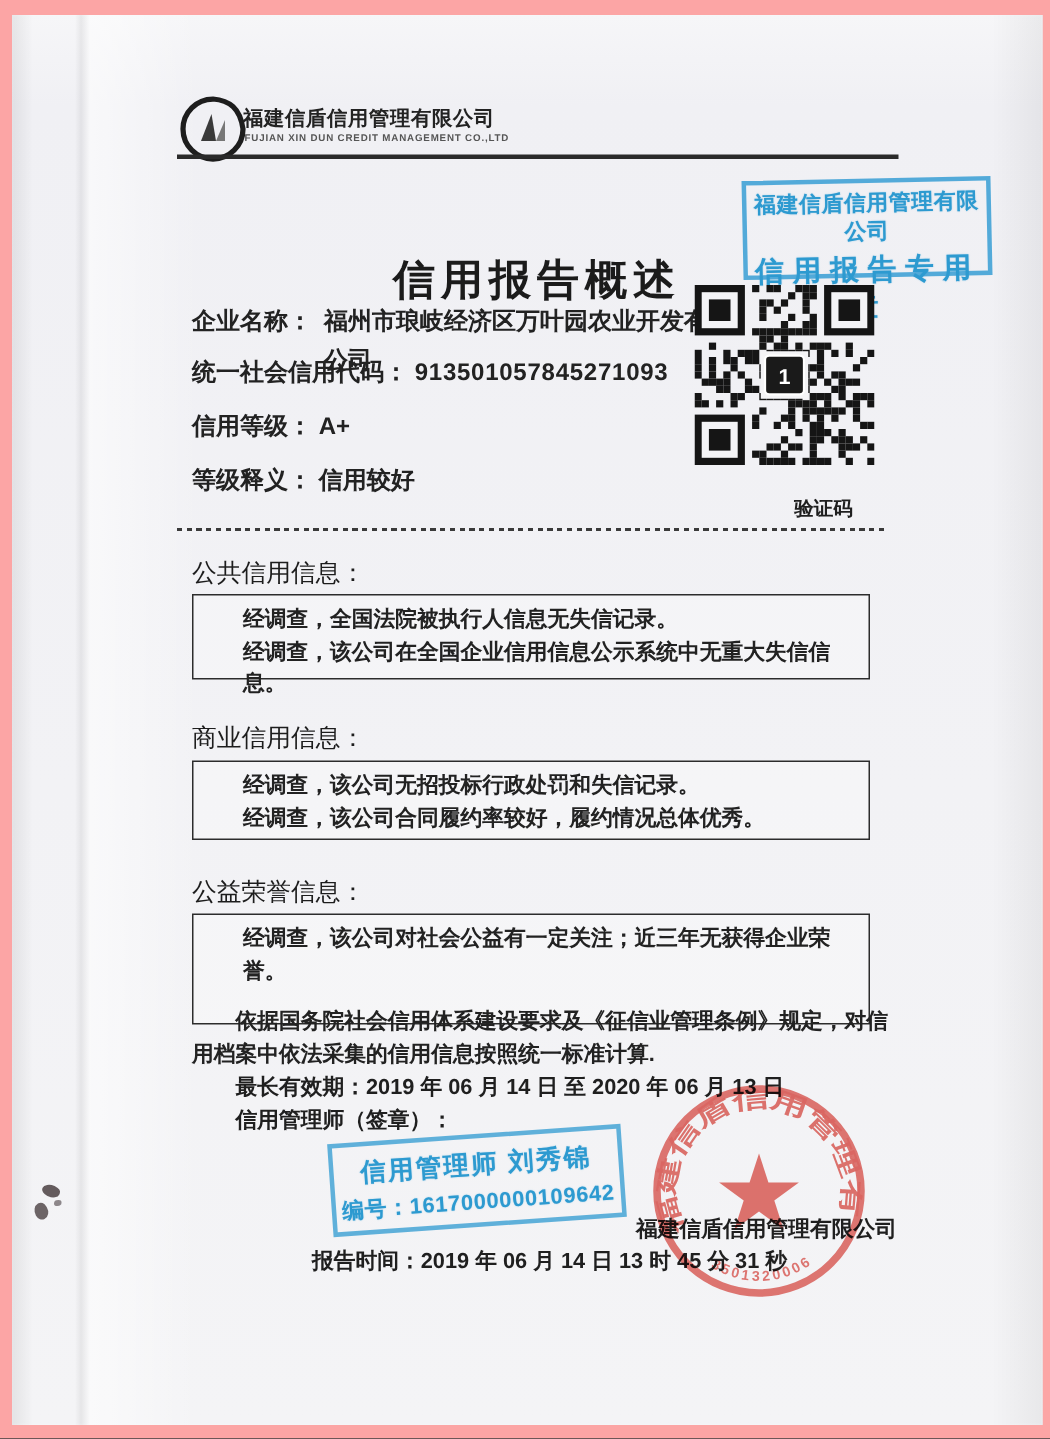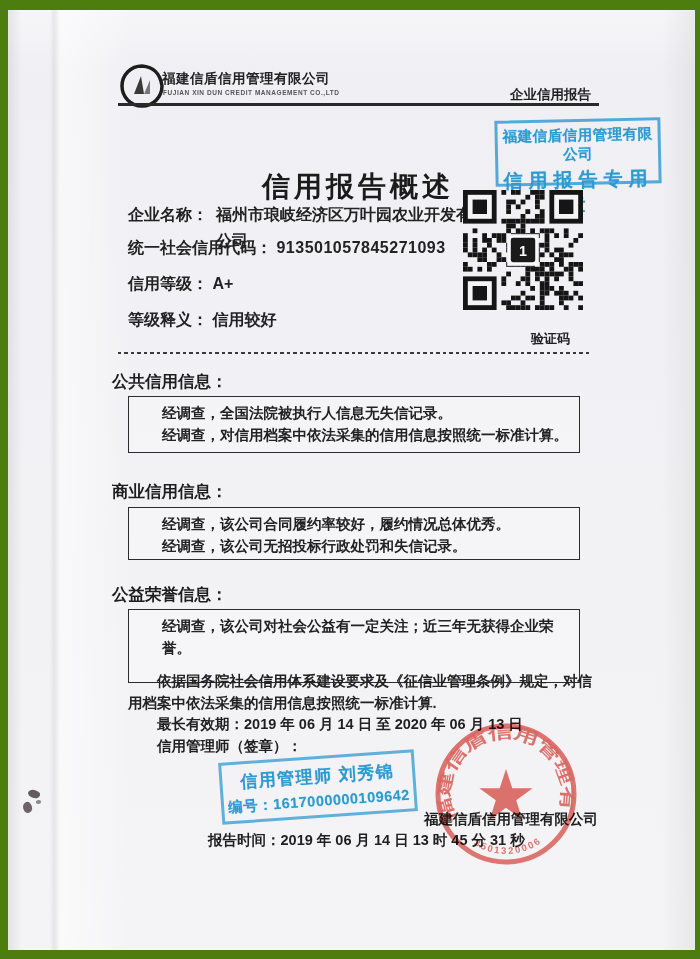--- a/index.html
+++ b/index.html
@@ -1,16 +1,16 @@
 <!DOCTYPE html>
 <html><head>
 <meta charset="utf-8">
 <style>
   html,body{margin:0;padding:0;background:#000;}
-  .scene{position:relative;width:700px;height:959px;background:#4d7c0f;overflow:hidden;
+  .scene{position:relative;width:700px;height:959px;background:#fca5a5;overflow:hidden;
          font-family:"Liberation Sans","DejaVu Sans",sans-serif;color:#1f1f1f;}
   .paper{position:absolute;left:8px;top:10px;right:5px;bottom:9px;
     background:
       linear-gradient(90deg, rgba(0,0,0,.07), rgba(0,0,0,0) 14px),
       linear-gradient(270deg, rgba(0,0,0,.05), rgba(0,0,0,0) 34px),
       linear-gradient(90deg, rgba(0,0,0,0) 42px, rgba(0,0,0,.06) 46px, rgba(255,255,255,.55) 52px, rgba(255,255,255,0) 125px),
       linear-gradient(180deg,#f6f6f8 0,#f0f0f4 60px,#f2f2f5 55%,#f4f4f6 100%);
     background-color:#f2f2f5;
     box-shadow:0 0 0 1px rgba(255,255,255,.12) inset;}
   .abs{position:absolute;}
@@ -32,25 +32,25 @@
   
   .info-row{left:120px;font-size:16px;font-weight:700;color:#222;}
   .row1{top:192px;display:flex;line-height:26px;}
   .row1 .lab{width:88px;flex:none;}
   .row1 .val{width:278px;}
   .row2{top:228px;} .row3{top:264px;} .row4{top:300px;}
   .code-val{letter-spacing:.5px;margin-top:40px;}
   
   .qr-box{left:455px;top:180px;width:120px;height:120px;}
   .qr-box svg{width:100%;height:100%;}
-  .qr-caption{left:442px;top:320px;width:120px;text-align:right;font-size:13px;font-weight:700;}
+  .qr-caption{left:481px;top:320px;width:120px;text-align:center;font-size:13px;font-weight:700;}
   .dashed-rule{left:110px;top:342px;width:472px;height:1.7px;
     background:repeating-linear-gradient(90deg,#3a3a3a 0 3.5px,transparent 3.5px 6.5px);}
   
-  .sec-head{left:104px;font-size:16.5px;font-weight:700;color:#1d1d1d;text-align:right;}
+  .sec-head{left:120px;font-size:16.5px;font-weight:400;color:#1d1d1d;text-align:right;}
   .sh1{top:361px;} .sh2{top:471px;} .sh3{top:574px;}
   .sec-box{left:120px;width:452px;border:1.6px solid #2c2c2c;background:rgba(255,255,255,.25);
     padding:6px 8px 6px 33px;box-sizing:border-box;font-size:14.5px;font-weight:700;line-height:21.5px;color:#222;}
   .sb1{top:386px;height:57px;} .sb2{top:497px;height:53px;} .sb3{top:599px;height:74px;}
   
   .note{left:120px;top:660px;width:466px;font-size:14.5px;font-weight:700;line-height:22px;
         text-indent:2em;color:#222;}
   .validity{left:120px;top:705px;width:470px;font-size:14.5px;font-weight:700;text-indent:2em;}
   .manager-label{left:120px;top:727px;width:470px;font-size:14.5px;font-weight:700;text-indent:2em;}
   
@@ -77,21 +77,20 @@
 <div class="scene">
   <div class="paper">
 
     <svg class="abs logo-mark" viewBox="0 0 44 44">
       <path d="M22 2 A20 20 0 1 0 42 22 C40 8 33 3 22 2 Z" fill="none" stroke="#1d1d1d" stroke-width="3.5"></path>
       <path d="M14 30 L21 12 L24 30 Z" fill="#3a3a3a"></path>
       <path d="M24 30 L30 16 L30 30 Z" fill="#777"></path>
     </svg>
     <div class="abs logo-cn">福建信盾信用管理有限公司</div>
     <div class="abs logo-en">FUJIAN XIN DUN CREDIT MANAGEMENT CO.,LTD</div>
-    <div class="abs doc-type">企业信用报告</div>
     <div class="abs header-rule"></div>
 
     <div class="abs page-title">信用报告概述</div>
 
     <div class="abs report-stamp">
       <div class="l1">福建信盾信用管理有限公司</div>
       <div class="l2">信用报告专用章</div>
     </div>
 
     <div class="abs info-row row1">
@@ -327,27 +326,27 @@
           <rect x="49" y="49" width="27" height="27" rx="3" fill="#1a1a1a" stroke="#fff" stroke-width="1.5"></rect>
           <text x="62.5" y="69" text-anchor="middle" font-size="15" font-weight="bold" fill="#fff">1</text>
         </svg>
     </div>
     <div class="abs qr-caption">验证码</div>
     <div class="abs dashed-rule"></div>
 
     <div class="abs sec-head sh1">公共信用信息：</div>
     <div class="abs sec-box sb1">
       <div>经调查，全国法院被执行人信息无失信记录。</div>
-      <div>经调查，对信用档案中依法采集的信用信息按照统一标准计算。</div>
+      <div>经调查，该公司在全国企业信用信息公示系统中无重大失信信息。</div>
     </div>
 
     <div class="abs sec-head sh2">商业信用信息：</div>
     <div class="abs sec-box sb2">
+      <div>经调查，该公司无招投标行政处罚和失信记录。</div>
       <div>经调查，该公司合同履约率较好，履约情况总体优秀。</div>
-      <div>经调查，该公司无招投标行政处罚和失信记录。</div>
     </div>
 
     <div class="abs sec-head sh3">公益荣誉信息：</div>
     <div class="abs sec-box sb3">
       <div>经调查，该公司对社会公益有一定关注；近三年无获得企业荣誉。</div>
     </div>
 
     <div class="abs note">依据国务院社会信用体系建设要求及《征信业管理条例》规定，对信用档案中依法采集的信用信息按照统一标准计算.</div>
     <div class="abs validity">最长有效期：2019 年 06 月 14 日  至  2020 年 06 月 13 日</div>
     <div class="abs manager-label">信用管理师（签章）：</div>

